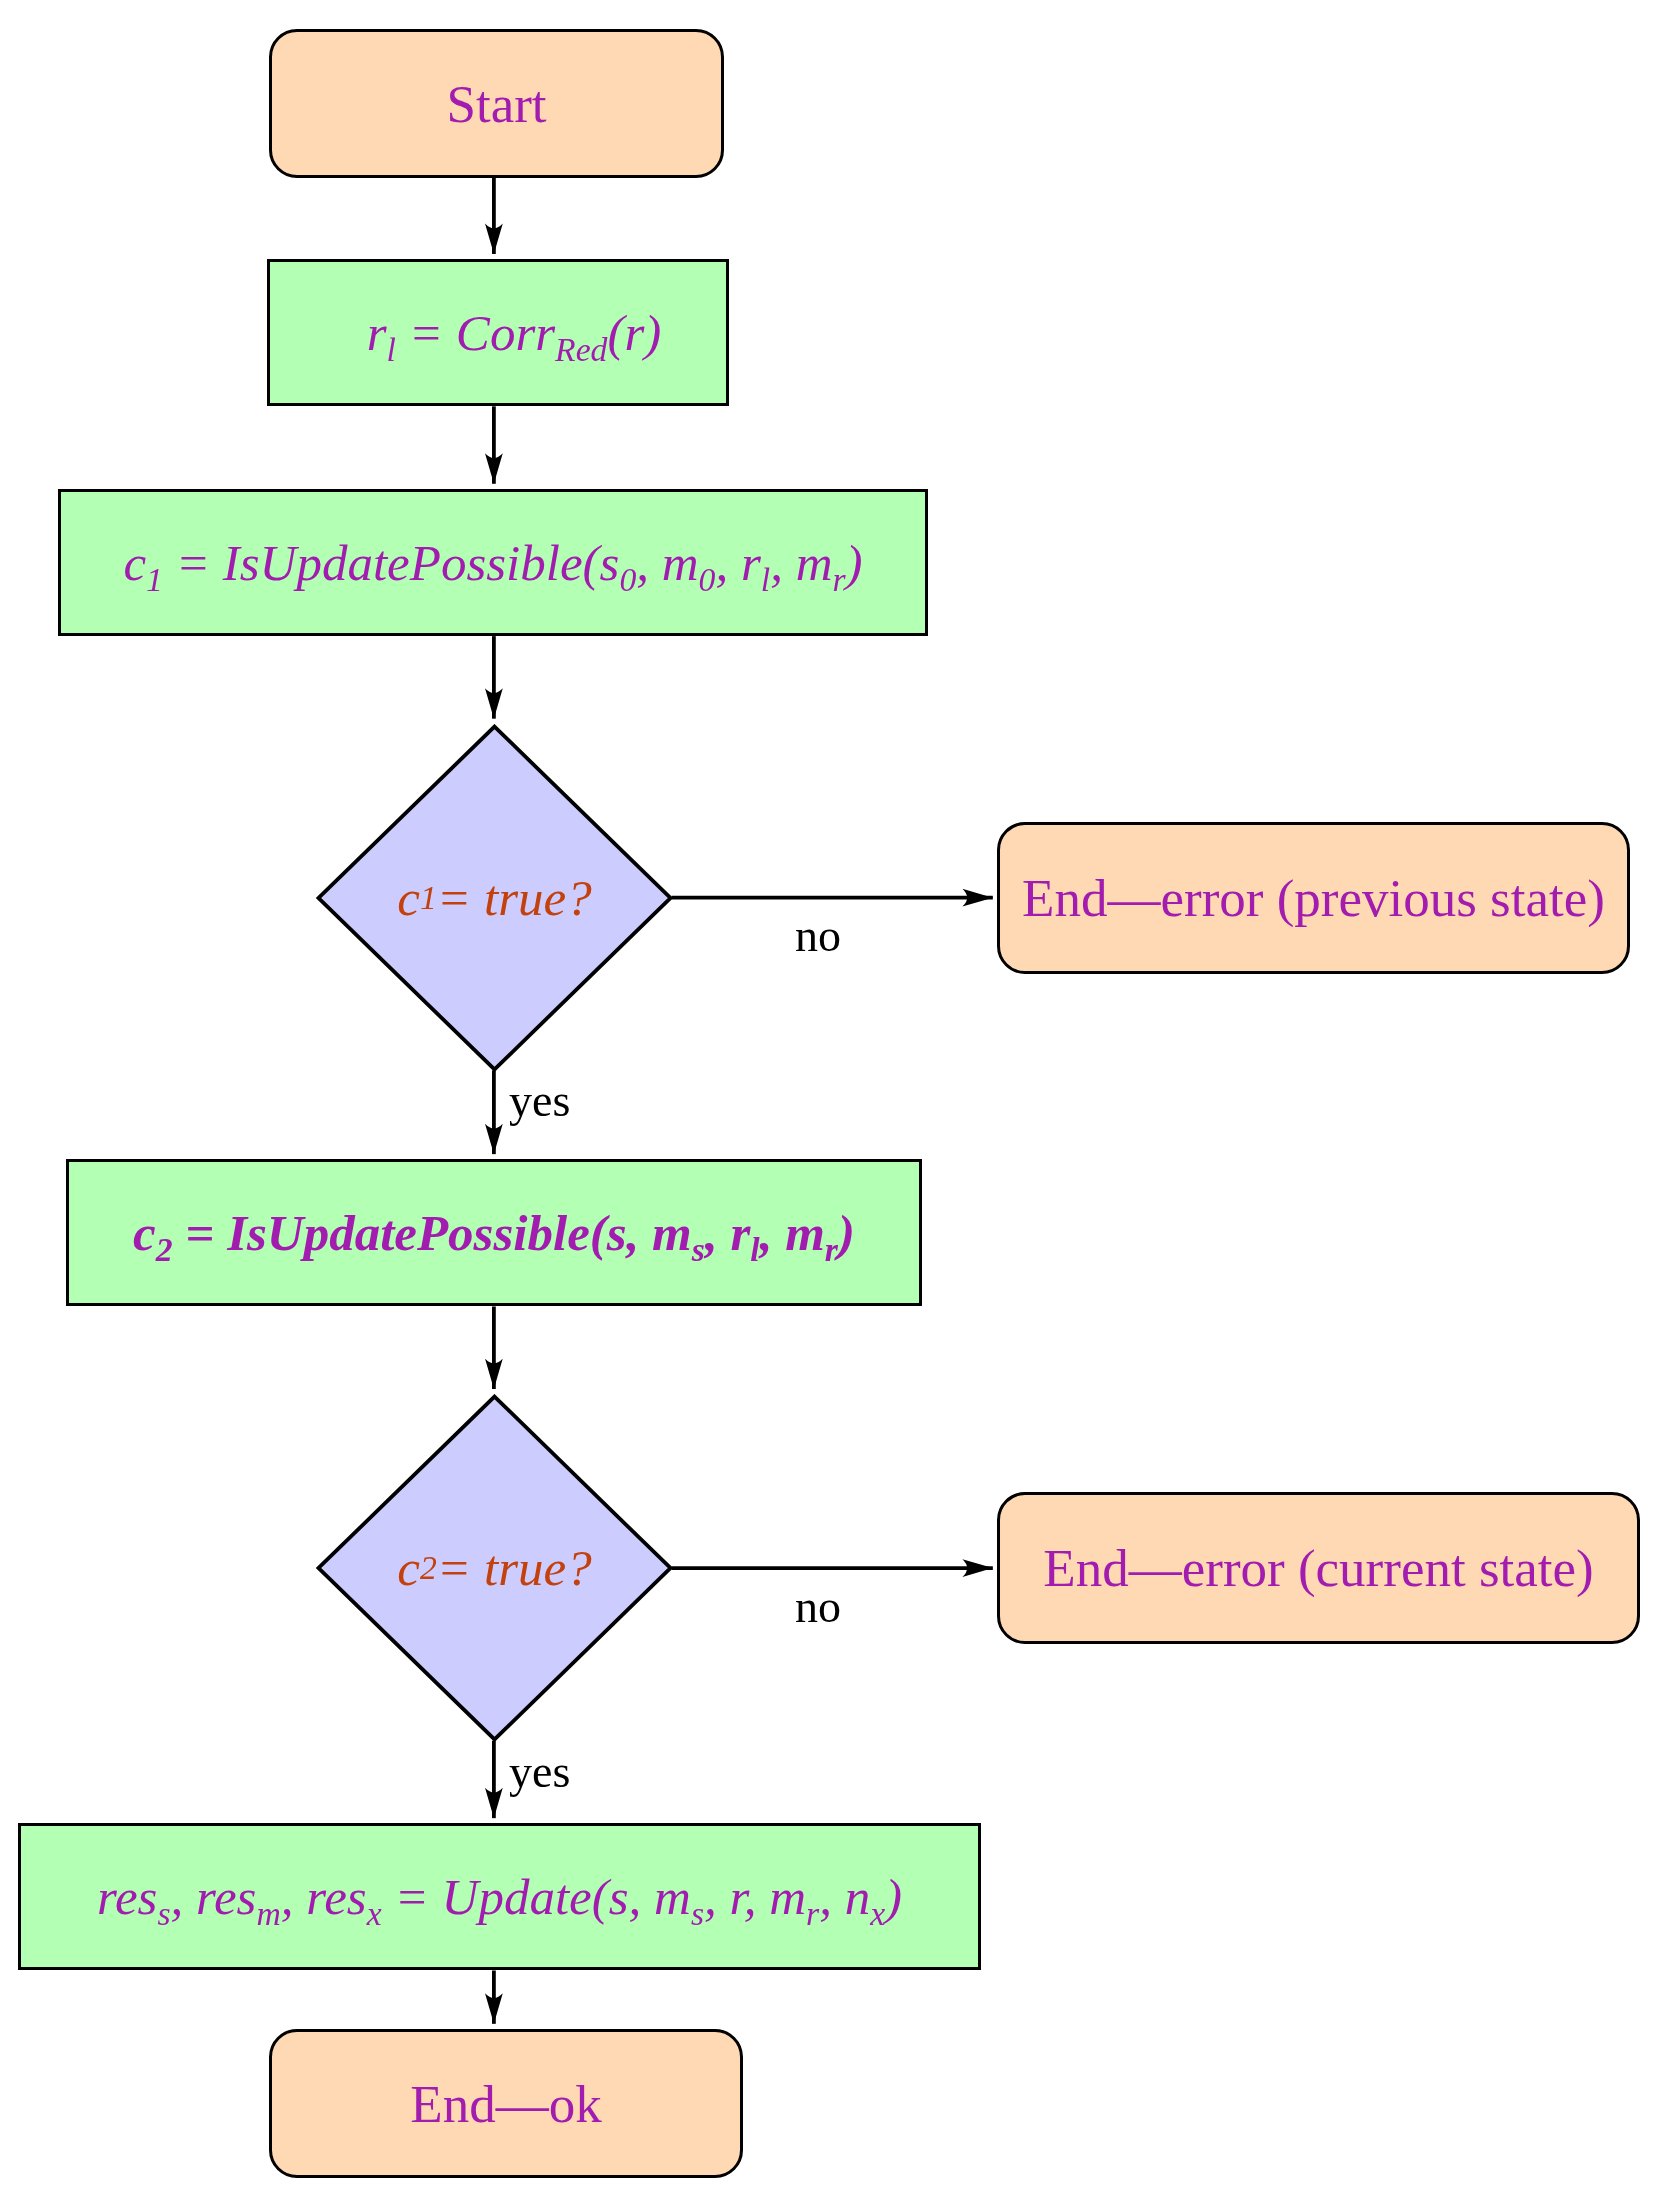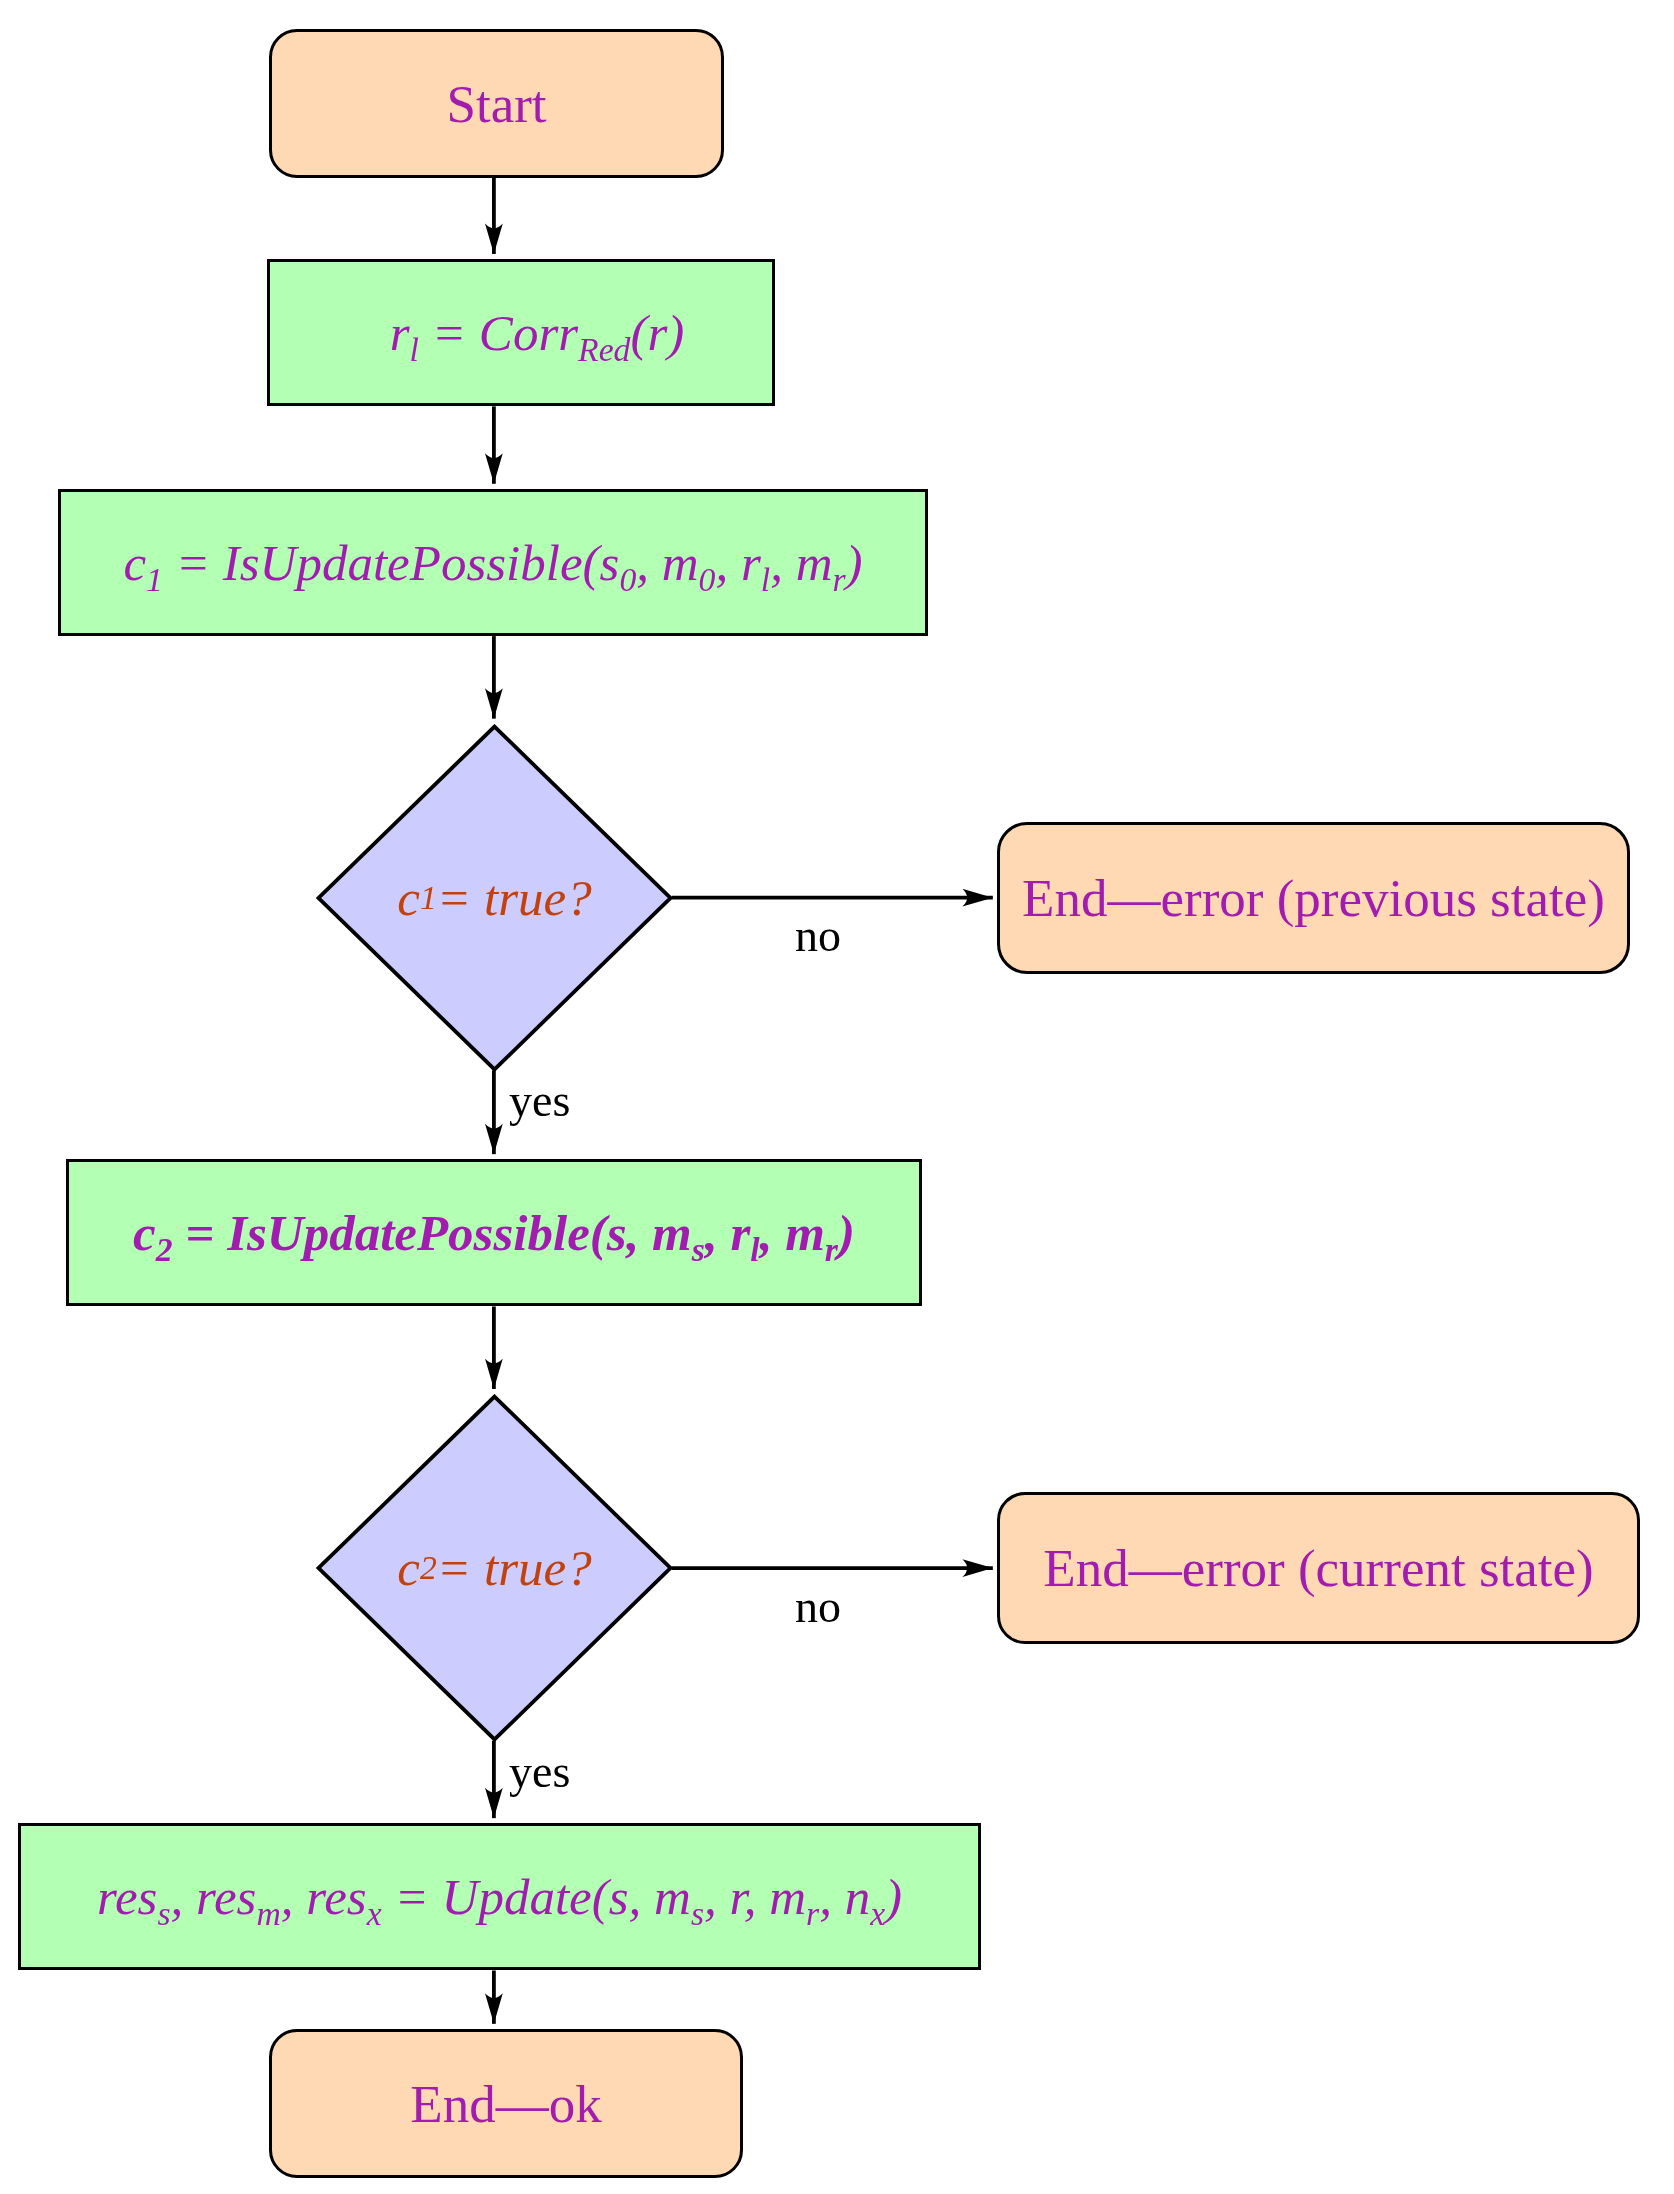--- a/index.html
+++ b/index.html
@@ -73,36 +73,36 @@
     <line x1="778" y1="2058" x2="778" y2="2188" stroke="#000" stroke-width="6" marker-end="url(#arrowhead)"></line>
     <line x1="778" y1="2742" x2="778" y2="2864" stroke="#000" stroke-width="6" marker-end="url(#arrowhead)"></line>
     <line x1="1058" y1="2470" x2="1564" y2="2470" stroke="#000" stroke-width="6" marker-end="url(#arrowhead)"></line>
     <line x1="778" y1="3104" x2="778" y2="3188" stroke="#000" stroke-width="6" marker-end="url(#arrowhead)"></line>
   </svg>
 
   <div class="node terminal" style="left: 269px; top: 29px; width: 455px; height: 149px; background: rgb(255, 217, 179);">
     <div class="node-label term-label">Start</div>
   </div>
 
-  <div class="node process" style="left: 267px; top: 259px; width: 508px; height: 147px; background: rgb(179, 255, 179); padding-left: 32px;">
+  <div class="node process" style="left: 267px; top: 259px; width: 462px; height: 147px; background: rgb(179, 255, 179); padding-left: 32px;">
     <div class="node-label math">r<sub>l</sub> = Corr<sub>Red</sub>(r)</div>
   </div>
 
   <div class="node process" style="left: 58px; top: 489px; width: 870px; height: 147px; background: rgb(179, 255, 179);">
     <div class="node-label math">c<sub>1</sub> = IsUpdatePossible(s<sub>0</sub>, m<sub>0</sub>, r<sub>l</sub>, m<sub>r</sub>)</div>
   </div>
 
   <div class="diamond-wrap" style="left:316px; top:724px; width:357px; height:348px;">
     <svg width="357" height="348" viewBox="0 0 562 548">
       <polygon points="281,4 558,274 281,544 4,274" stroke="#000" stroke-width="6" fill="#CCCCFF"></polygon>
     </svg>
     <div class="diamond-label math">c<sub>1</sub> = true?</div>
   </div>
 
-  <div class="node terminal" style="left: 997px; top: 822px; width: 633px; height: 152px; background: rgb(255, 217, 179); border-radius: 30px;">
+  <div class="node terminal" style="left: 997px; top: 822px; width: 633px; height: 152px; background: rgb(255, 217, 179);">
     <div class="node-label term-label">End—error (previous state)</div>
   </div>
 
   <div class="node process" style="left: 66px; top: 1159px; width: 856px; height: 147px; background: rgb(179, 255, 179); font-weight: bold;">
     <div class="node-label math">c<sub>2</sub> = IsUpdatePossible(s, m<sub>s</sub>, r<sub>l</sub>, m<sub>r</sub>)</div>
   </div>
 
   <div class="diamond-wrap" style="left:316px; top:1394px; width:357px; height:348px;">
     <svg width="357" height="348" viewBox="0 0 562 548">
       <polygon points="281,4 558,274 281,544 4,274" stroke="#000" stroke-width="6" fill="#CCCCFF"></polygon>

